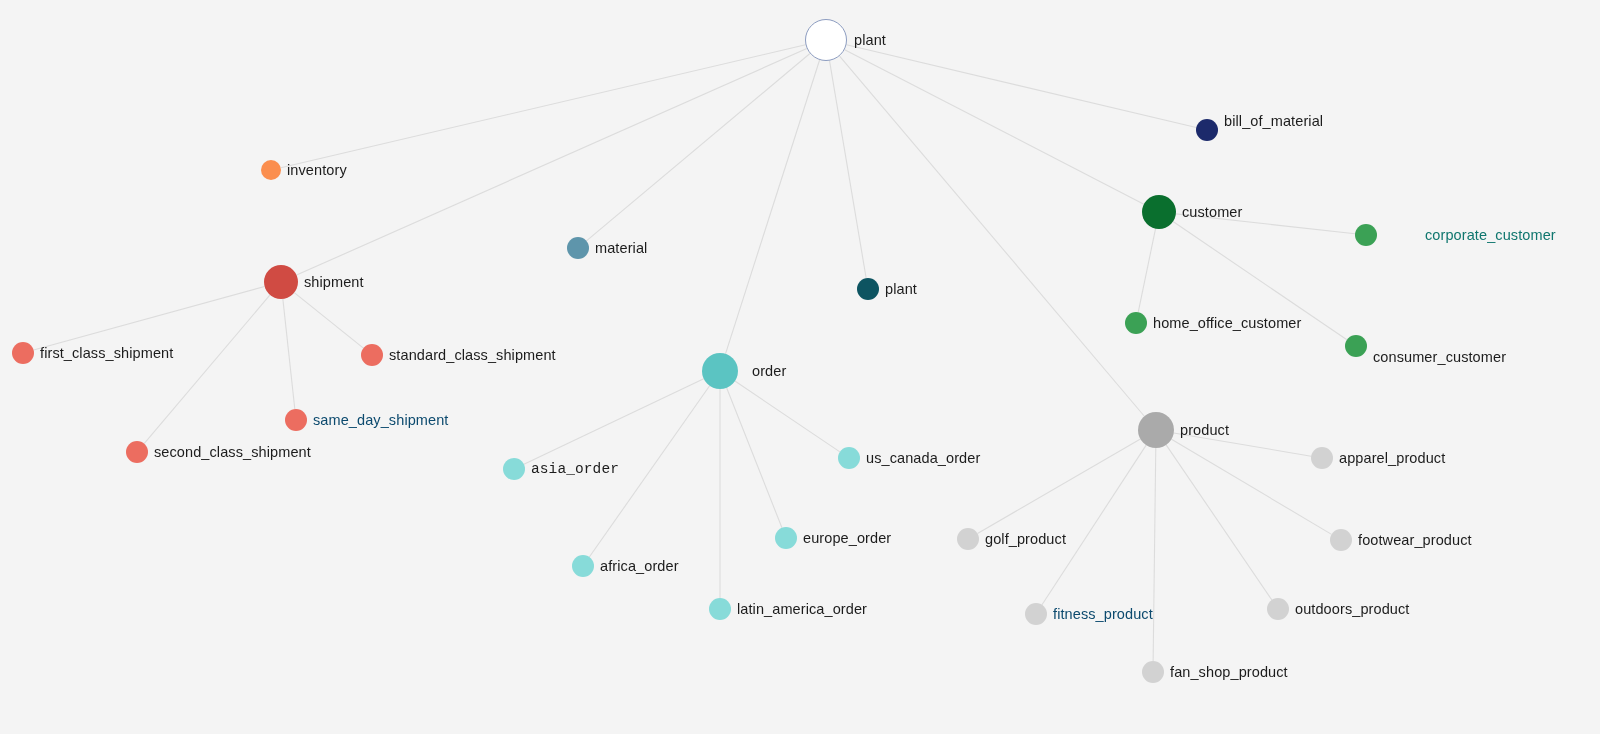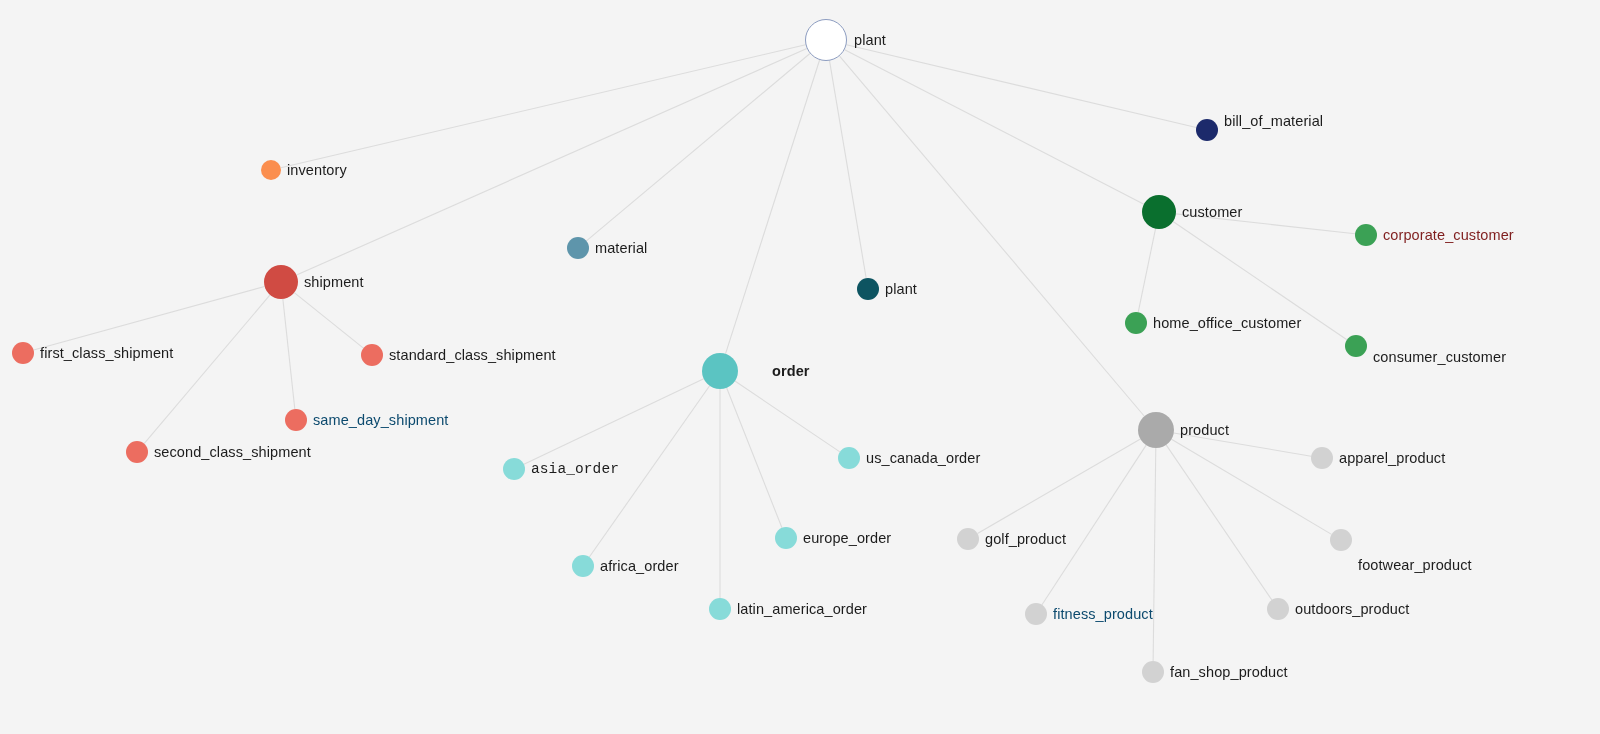--- a/index.html
+++ b/index.html
@@ -83,55 +83,55 @@
   <div id="node-layer">
       <div class="graph-node" style="left: 805px; top: 19px; width: 42px; height: 42px; background: rgb(255, 255, 255); border: 1.4px solid rgb(140, 156, 192);"></div>
       <div class="node-label" style="left: 854px; top: 33px; color: rgb(28, 28, 28);">plant</div>
       <div class="graph-node" style="left: 1196px; top: 119px; width: 22px; height: 22px; background: rgb(28, 42, 107);"></div>
       <div class="node-label" style="left: 1224px; top: 114px; color: rgb(28, 28, 28);">bill_of_material</div>
       <div class="graph-node" style="left: 261px; top: 160px; width: 20px; height: 20px; background: rgb(251, 142, 78);"></div>
       <div class="node-label" style="left: 287px; top: 163px; color: rgb(28, 28, 28);">inventory</div>
       <div class="graph-node" style="left: 1142px; top: 195px; width: 34px; height: 34px; background: rgb(10, 111, 46);"></div>
       <div class="node-label" style="left: 1182px; top: 205px; color: rgb(28, 28, 28);">customer</div>
       <div class="graph-node" style="left: 1355px; top: 224px; width: 22px; height: 22px; background: rgb(59, 161, 85);"></div>
-      <div class="node-label" style="left: 1383px; top: 228px; color: #7f1d1d;">corporate_customer</div>
+      <div class="node-label" style="left: 1425px; top: 228px; color: #0f766e;">corporate_customer</div>
       <div class="graph-node" style="left: 567px; top: 237px; width: 22px; height: 22px; background: rgb(94, 149, 171);"></div>
       <div class="node-label" style="left: 595px; top: 241px; color: rgb(28, 28, 28);">material</div>
       <div class="graph-node" style="left: 264px; top: 265px; width: 34px; height: 34px; background: rgb(208, 75, 67);"></div>
       <div class="node-label" style="left: 304px; top: 275px; color: rgb(28, 28, 28);">shipment</div>
       <div class="graph-node" style="left: 857px; top: 278px; width: 22px; height: 22px; background: rgb(13, 84, 97);"></div>
       <div class="node-label" style="left: 885px; top: 282px; color: rgb(28, 28, 28);">plant</div>
       <div class="graph-node" style="left: 1125px; top: 312px; width: 22px; height: 22px; background: rgb(59, 161, 85);"></div>
       <div class="node-label" style="left: 1153px; top: 316px; color: rgb(28, 28, 28);">home_office_customer</div>
       <div class="graph-node" style="left: 1345px; top: 335px; width: 22px; height: 22px; background: rgb(59, 161, 85);"></div>
       <div class="node-label" style="left: 1373px; top: 350px; color: rgb(28, 28, 28);">consumer_customer</div>
       <div class="graph-node" style="left: 12px; top: 342px; width: 22px; height: 22px; background: rgb(236, 109, 96);"></div>
       <div class="node-label" style="left: 40px; top: 346px; color: rgb(28, 28, 28);">first_class_shipment</div>
       <div class="graph-node" style="left: 361px; top: 344px; width: 22px; height: 22px; background: rgb(236, 109, 96);"></div>
       <div class="node-label" style="left: 389px; top: 348px; color: rgb(28, 28, 28);">standard_class_shipment</div>
       <div class="graph-node" style="left: 702px; top: 353px; width: 36px; height: 36px; background: rgb(91, 196, 194);"></div>
-      <div class="node-label" style="left: 772px; top: 364px; color: rgb(28, 28, 28); font-weight: bold;">order</div>
+      <div class="node-label" style="left: 752px; top: 364px; color: rgb(28, 28, 28);">order</div>
       <div class="graph-node" style="left: 285px; top: 409px; width: 22px; height: 22px; background: rgb(236, 109, 96);"></div>
       <div class="node-label" style="left: 313px; top: 413px; color: #0c4a6e;">same_day_shipment</div>
       <div class="graph-node" style="left: 1138px; top: 412px; width: 36px; height: 36px; background: rgb(170, 170, 170);"></div>
       <div class="node-label" style="left: 1180px; top: 423px; color: rgb(28, 28, 28);">product</div>
       <div class="graph-node" style="left: 126px; top: 441px; width: 22px; height: 22px; background: rgb(236, 109, 96);"></div>
       <div class="node-label" style="left: 154px; top: 445px; color: rgb(28, 28, 28);">second_class_shipment</div>
       <div class="graph-node" style="left: 838px; top: 447px; width: 22px; height: 22px; background: rgb(135, 219, 217);"></div>
       <div class="node-label" style="left: 866px; top: 451px; color: rgb(28, 28, 28);">us_canada_order</div>
       <div class="graph-node" style="left: 1311px; top: 447px; width: 22px; height: 22px; background: rgb(210, 210, 210);"></div>
       <div class="node-label" style="left: 1339px; top: 451px; color: rgb(28, 28, 28);">apparel_product</div>
       <div class="graph-node" style="left: 503px; top: 458px; width: 22px; height: 22px; background: rgb(135, 219, 217);"></div>
       <div class="node-label" style="left: 531px; top: 462px; color: rgb(28, 28, 28); font-family: Liberation Mono, monospace;">asia_order</div>
       <div class="graph-node" style="left: 957px; top: 528px; width: 22px; height: 22px; background: rgb(210, 210, 210);"></div>
       <div class="node-label" style="left: 985px; top: 532px; color: rgb(28, 28, 28);">golf_product</div>
       <div class="graph-node" style="left: 775px; top: 527px; width: 22px; height: 22px; background: rgb(135, 219, 217);"></div>
       <div class="node-label" style="left: 803px; top: 531px; color: rgb(28, 28, 28);">europe_order</div>
       <div class="graph-node" style="left: 1330px; top: 529px; width: 22px; height: 22px; background: rgb(210, 210, 210);"></div>
-      <div class="node-label" style="left: 1358px; top: 533px; color: rgb(28, 28, 28); margin-top: 25px;">footwear_product</div>
+      <div class="node-label" style="left: 1358px; top: 533px; color: rgb(28, 28, 28);">footwear_product</div>
       <div class="graph-node" style="left: 572px; top: 555px; width: 22px; height: 22px; background: rgb(135, 219, 217);"></div>
       <div class="node-label" style="left: 600px; top: 559px; color: rgb(28, 28, 28);">africa_order</div>
       <div class="graph-node" style="left: 709px; top: 598px; width: 22px; height: 22px; background: rgb(135, 219, 217);"></div>
       <div class="node-label" style="left: 737px; top: 602px; color: rgb(28, 28, 28);">latin_america_order</div>
       <div class="graph-node" style="left: 1267px; top: 598px; width: 22px; height: 22px; background: rgb(210, 210, 210);"></div>
       <div class="node-label" style="left: 1295px; top: 602px; color: rgb(28, 28, 28);">outdoors_product</div>
       <div class="graph-node" style="left: 1025px; top: 603px; width: 22px; height: 22px; background: rgb(210, 210, 210);"></div>
       <div class="node-label" style="left: 1053px; top: 607px; color: #0c4a6e;">fitness_product</div>
       <div class="graph-node" style="left: 1142px; top: 661px; width: 22px; height: 22px; background: rgb(210, 210, 210);"></div>
       <div class="node-label" style="left: 1170px; top: 665px; color: rgb(28, 28, 28);">fan_shop_product</div>

